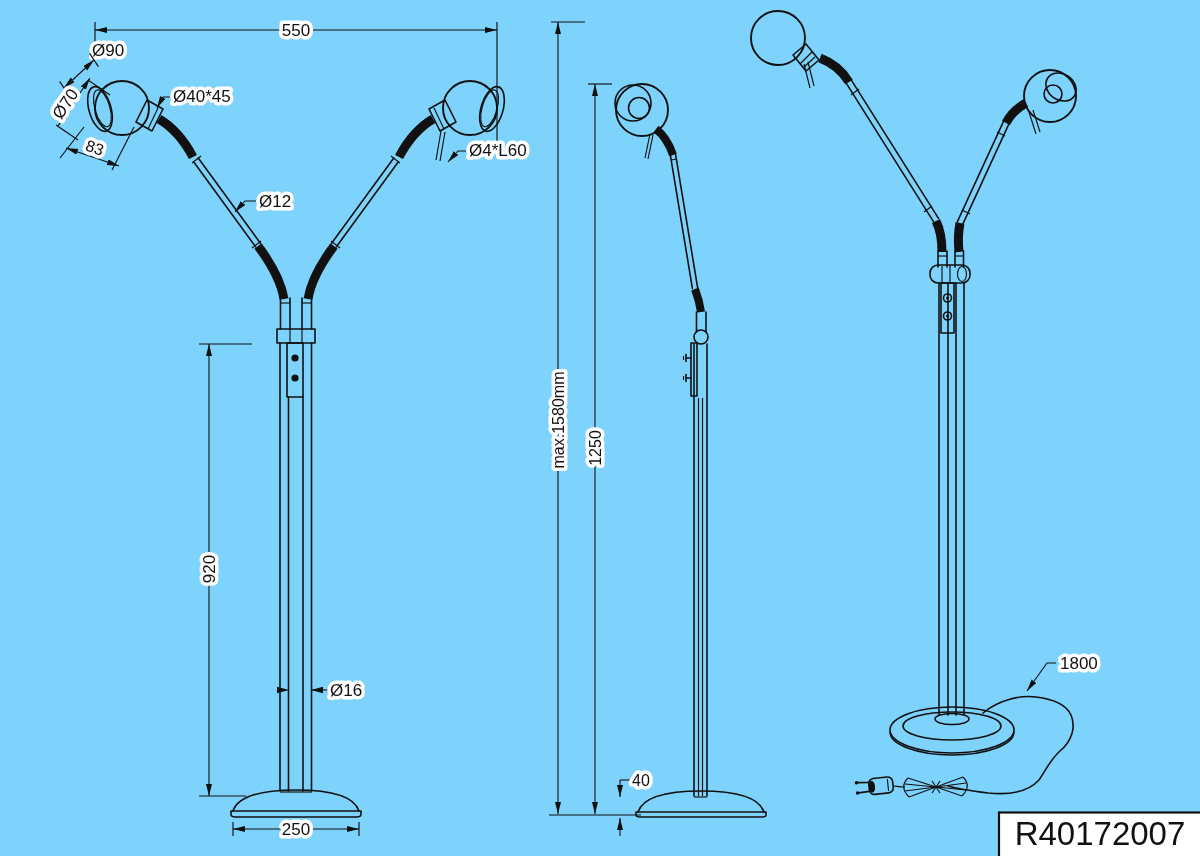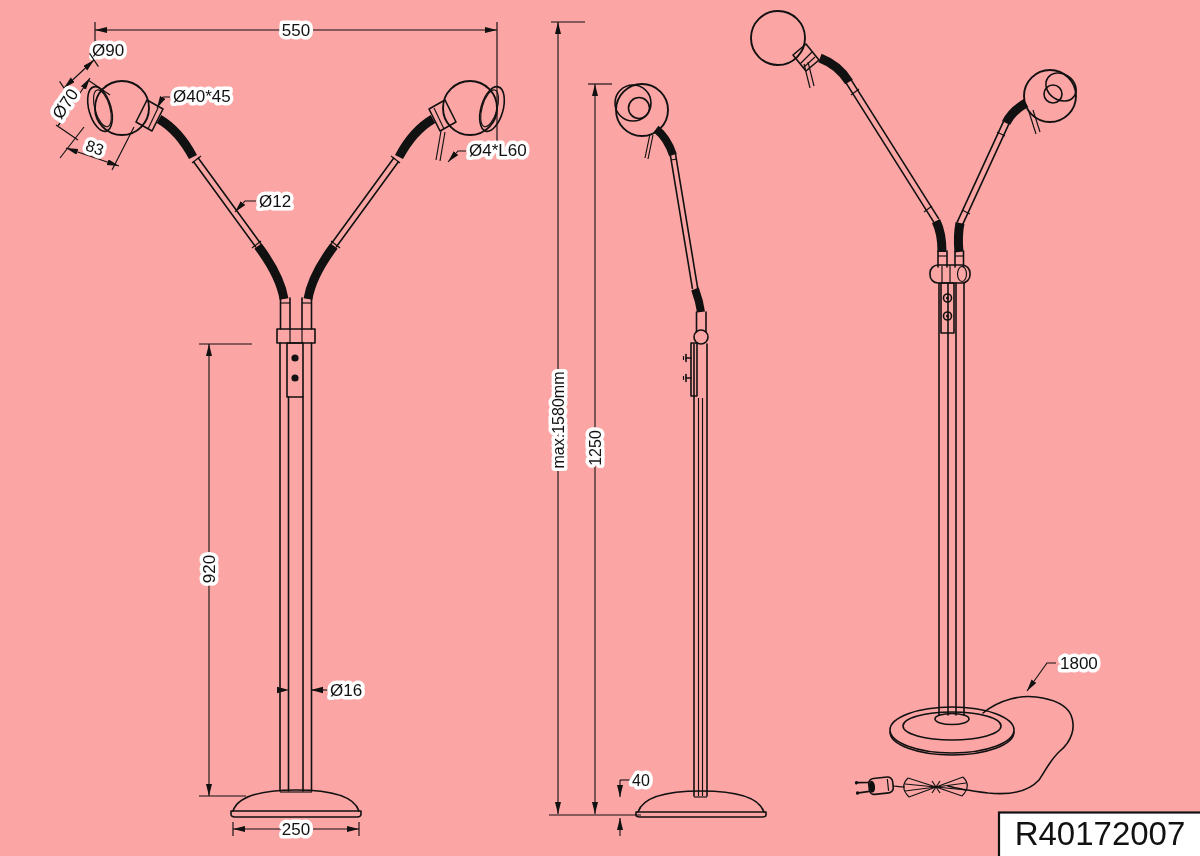--- a/index.html
+++ b/index.html
@@ -1,16 +1,16 @@
 <!DOCTYPE html>
 <html><head>
 <meta charset="utf-8">
 <style>
   html,body{margin:0;padding:0;background:#fff;}
-  .stage{width:1200px;height:856px;background:#fca5a5;position:relative;overflow:hidden;
+  .stage{width:1200px;height:856px;background:#7dd3fc;position:relative;overflow:hidden;
          font-family:"Liberation Sans",sans-serif;}
   svg{display:block;}
   .ol{stroke:#111;stroke-width:1.6;fill:none;stroke-linecap:round;stroke-linejoin:round;}
   .ol2{stroke:#111;stroke-width:1.9;fill:none;stroke-linecap:round;}
   .thin{stroke:#111;stroke-width:1.15;fill:none;stroke-linecap:butt;}
   .dimline{stroke:#111;stroke-width:1.1;fill:none;}
   .flex{stroke:#111;fill:none;stroke-linecap:butt;}
   .blk{fill:#111;stroke:none;}
   text.dim{font-family:"Liberation Sans",sans-serif;font-size:17px;fill:#111;
            paint-order:stroke;stroke:#fff;stroke-width:7px;stroke-linejoin:round;}

